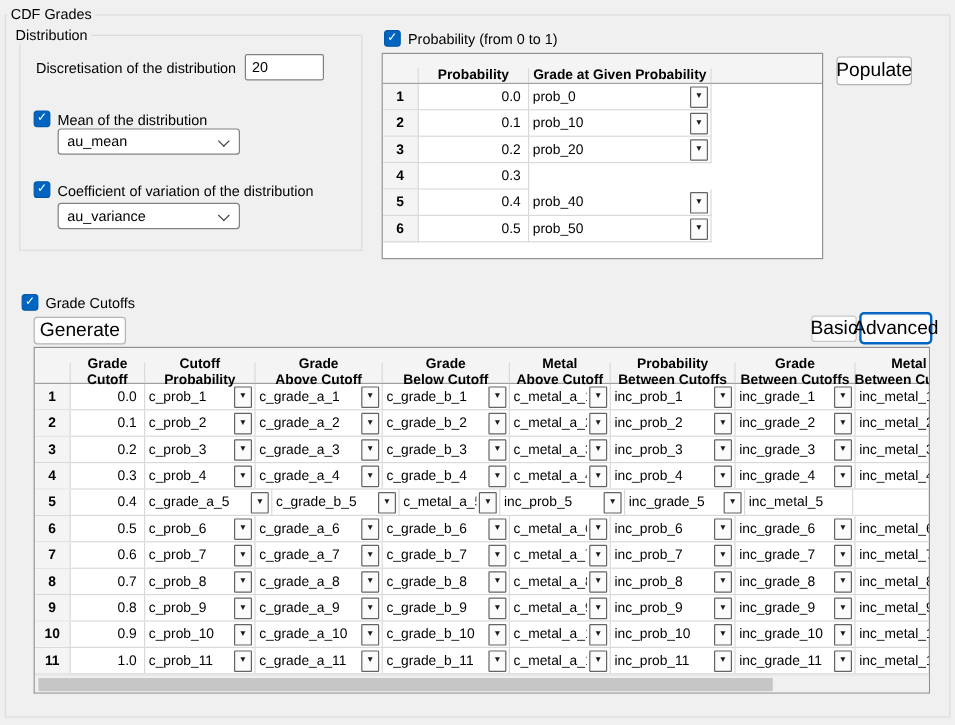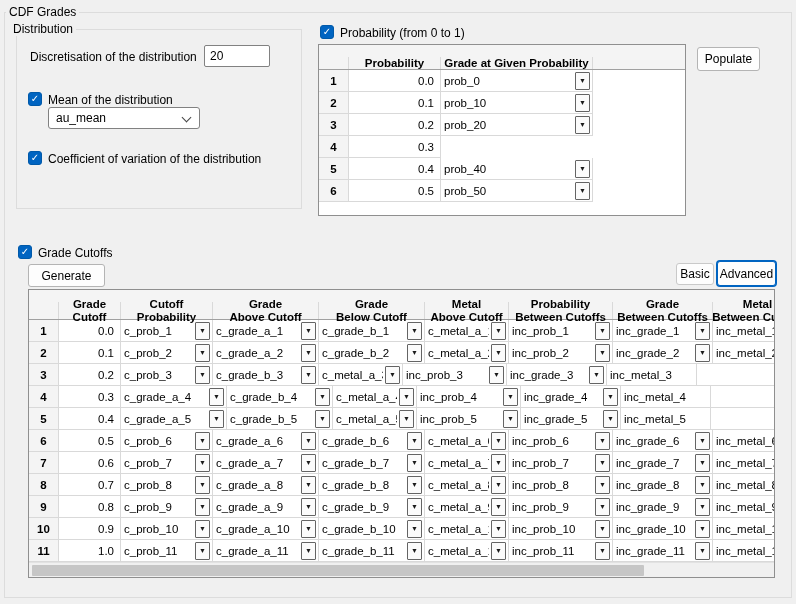--- a/index.html
+++ b/index.html
@@ -16,21 +16,21 @@
 
   .input { position:absolute; background:#fff; border:1px solid #818181; display:flex; align-items:center;
            padding:0 5px; border-radius:2px; }
 
   .combobox { position:absolute; background:#fff; border:1px solid #818181; border-radius:3px;
               display:flex; align-items:center; padding:0 22px 0 7px; }
   .chev { position:absolute; right:9px; top:6px; width:7px; height:7px;
           border-right:1.4px solid #454545; border-bottom:1.4px solid #454545; transform:rotate(45deg); }
 
   .btn { position:absolute; background:#fdfdfd; border:1px solid #b4b4b4; border-radius:3px;
-         display:flex; align-items:center; justify-content:center; font-size:12px; }
+         display:flex; align-items:center; justify-content:center; font-size:16px; }
   .btn-focus { border:1px solid #0064c1; box-shadow:0 0 0 1px #0064c1; background:#fdfdfd; }
 
   .grid { position:absolute; background:#fff; border:1px solid #8f8f8f; overflow:hidden; font-size:11.5px; }
   .cell { flex:none; }
   .w-rownum { width:30px; }
   .pw-prob { width:92px; }
   .pw-grade { width:152px; }
   .cw0{width:62px}.cw1{width:92px}.cw2{width:106px}.cw3{width:106px}.cw4{width:84px}
   .cw5{width:104px}.cw6{width:100px}.cw7{width:90px}
 
@@ -75,20 +75,24 @@
 
   <span class="checkbox" style="left:28px;top:92px;"><span>✓</span></span>
   <span class="lbl" style="left:48px;top:93px;">Mean of the distribution</span>
   <div class="combobox" style="left:48px;top:107px;width:152px;height:22px;">
     <span class="dd-text">au_mean</span>
     <span class="chev"></span>
   </div>
 
   <span class="checkbox" style="left:28px;top:151px;"><span>✓</span></span>
   <span class="lbl" style="left:48px;top:152px;">Coefficient of variation of the distribution</span>
+  <div class="combobox" style="left:48px;top:169px;width:152px;height:22px;">
+    <span class="dd-text">au_variance</span>
+    <span class="chev"></span>
+  </div>
 
   <span class="checkbox" style="left:320px;top:25px;"><span>✓</span></span>
   <span class="lbl" style="left:340px;top:26px;">Probability (from 0 to 1)</span>
 
   <div class="grid" style="left:318px;top:44px;width:368px;height:172px;">
     <div class="phead">
       <div class="cell w-rownum hcell"></div>
       <div class="cell pw-prob hcell">Probability</div>
       <div class="cell pw-grade hcell">Grade at Given Probability</div>
       <div class="hfill"></div>
@@ -287,20 +291,26 @@
         </div>
         <div class="crow">
     <div class="cell w-rownum rownum">3</div>
     <div class="cell cw0 num-cell">0.2</div>
   <div class="cell dd-cell cw1">
     <span class="dd-text">c_prob_3</span>
     <span class="dd-btn">
               <span>▼</span>
             </span>
   </div>
+          <div class="cell dd-cell cw2">
+    <span class="dd-text">c_grade_a_3</span>
+    <span class="dd-btn">
+              <span>▼</span>
+            </span>
+  </div>
           <div class="cell dd-cell cw3">
     <span class="dd-text">c_grade_b_3</span>
     <span class="dd-btn">
               <span>▼</span>
             </span>
   </div>
           <div class="cell dd-cell cw4">
     <span class="dd-text">c_metal_a_3</span>
     <span class="dd-btn">
               <span>▼</span>
@@ -319,20 +329,26 @@
             </span>
   </div>
           <div class="cell dd-cell cw7">
     <span class="dd-text">inc_metal_3</span>
 
   </div>
         </div>
         <div class="crow">
     <div class="cell w-rownum rownum">4</div>
     <div class="cell cw0 num-cell">0.3</div>
+  <div class="cell dd-cell cw1">
+    <span class="dd-text">c_prob_4</span>
+    <span class="dd-btn">
+              <span>▼</span>
+            </span>
+  </div>
           <div class="cell dd-cell cw2">
     <span class="dd-text">c_grade_a_4</span>
     <span class="dd-btn">
               <span>▼</span>
             </span>
   </div>
           <div class="cell dd-cell cw3">
     <span class="dd-text">c_grade_b_4</span>
     <span class="dd-btn">
               <span>▼</span>

